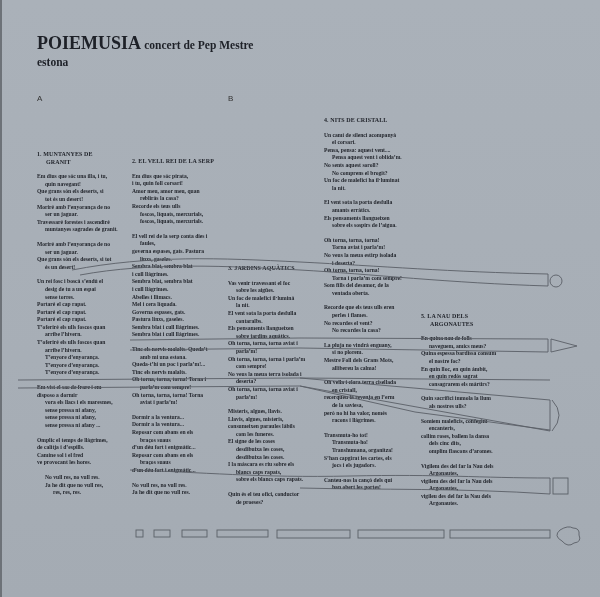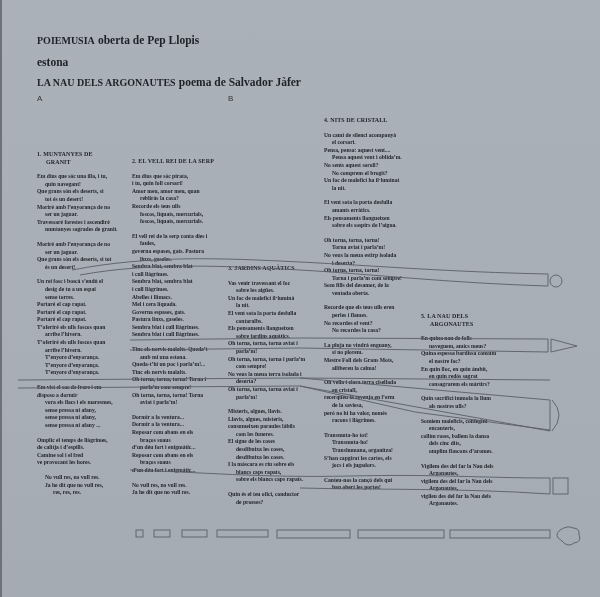--- a/index.html
+++ b/index.html
@@ -7,46 +7,42 @@
     width: 600px; height: 597px; overflow: hidden;
     background: #a9b0b8;
     font-family: "Liberation Serif", "DejaVu Serif", serif;
     color: #1e2128;
     position: relative;
   }
   .sheet { position: absolute; left: 0; top: 0; width: 600px; height: 597px;
     background: linear-gradient(180deg, #aab1b9 0%, #a7aeb6 60%, #a4abb3 100%); }
   .edge-l { position:absolute; left:0; top:0; width:2px; height:597px; background:#6d7278; }
   .title { position: absolute; left: 37px; font-weight: bold; font-size: 12.6px; white-space: nowrap; }
-  .title .big { font-size: 10px; }
+  .title .big { font-size: 18px; }
   .title .norm { font-weight: bold; font-size: 11.5px; }
   .lbl { position: absolute; font-family: "Liberation Sans", "DejaVu Sans", sans-serif; font-size: 8px; color: #333; }
   .col { position: absolute; font-size: 5.6px; line-height: 7.6px; font-weight: bold; color: #23262d; }
   .col .hd { font-size: 6px; letter-spacing: 0.1px; }
   .col .l { display: block; white-space: nowrap; }
   .col .i { padding-left: 9px; }
   .col .gap { height: 7px; }
   svg.over { position: absolute; left: 0; top: 0; }
 </style>
 </head>
 <body>
 
 <div class="sheet">
   <div class="edge-l"></div>
 
   <div class="title" style="top:33px;">
     <span class="big">POIEMUSIA</span>
-    <span class="norm">oberta de Pep Llopis</span>
+    <span class="norm">concert de Pep Mestre</span>
   </div>
   <div class="title" style="top:55px;">
     <span class="norm">estona</span>
-  </div>
-  <div class="title" style="top:75px;">
-    <span class="big">LA NAU DELS ARGONAUTES</span>
-    <span class="norm">poema de Salvador Jàfer</span>
   </div>
   <div class="lbl" style="left:37px; top:94px;">A</div>
   <div class="lbl" style="left:228px; top:94px;">B</div>
 
   <div class="col" id="c0" style="left:37px; top:151px;">
       <span class="l hd">1.  MUNTANYES DE</span>
       <span class="l hd i">GRANIT</span>
       <span class="l gap"></span>
       <span class="l" style="padding-left: 0px;">Em dius que sóc una illa, i tu,</span>
       <span class="l" style="padding-left: 8px;">quin navegant!</span>

